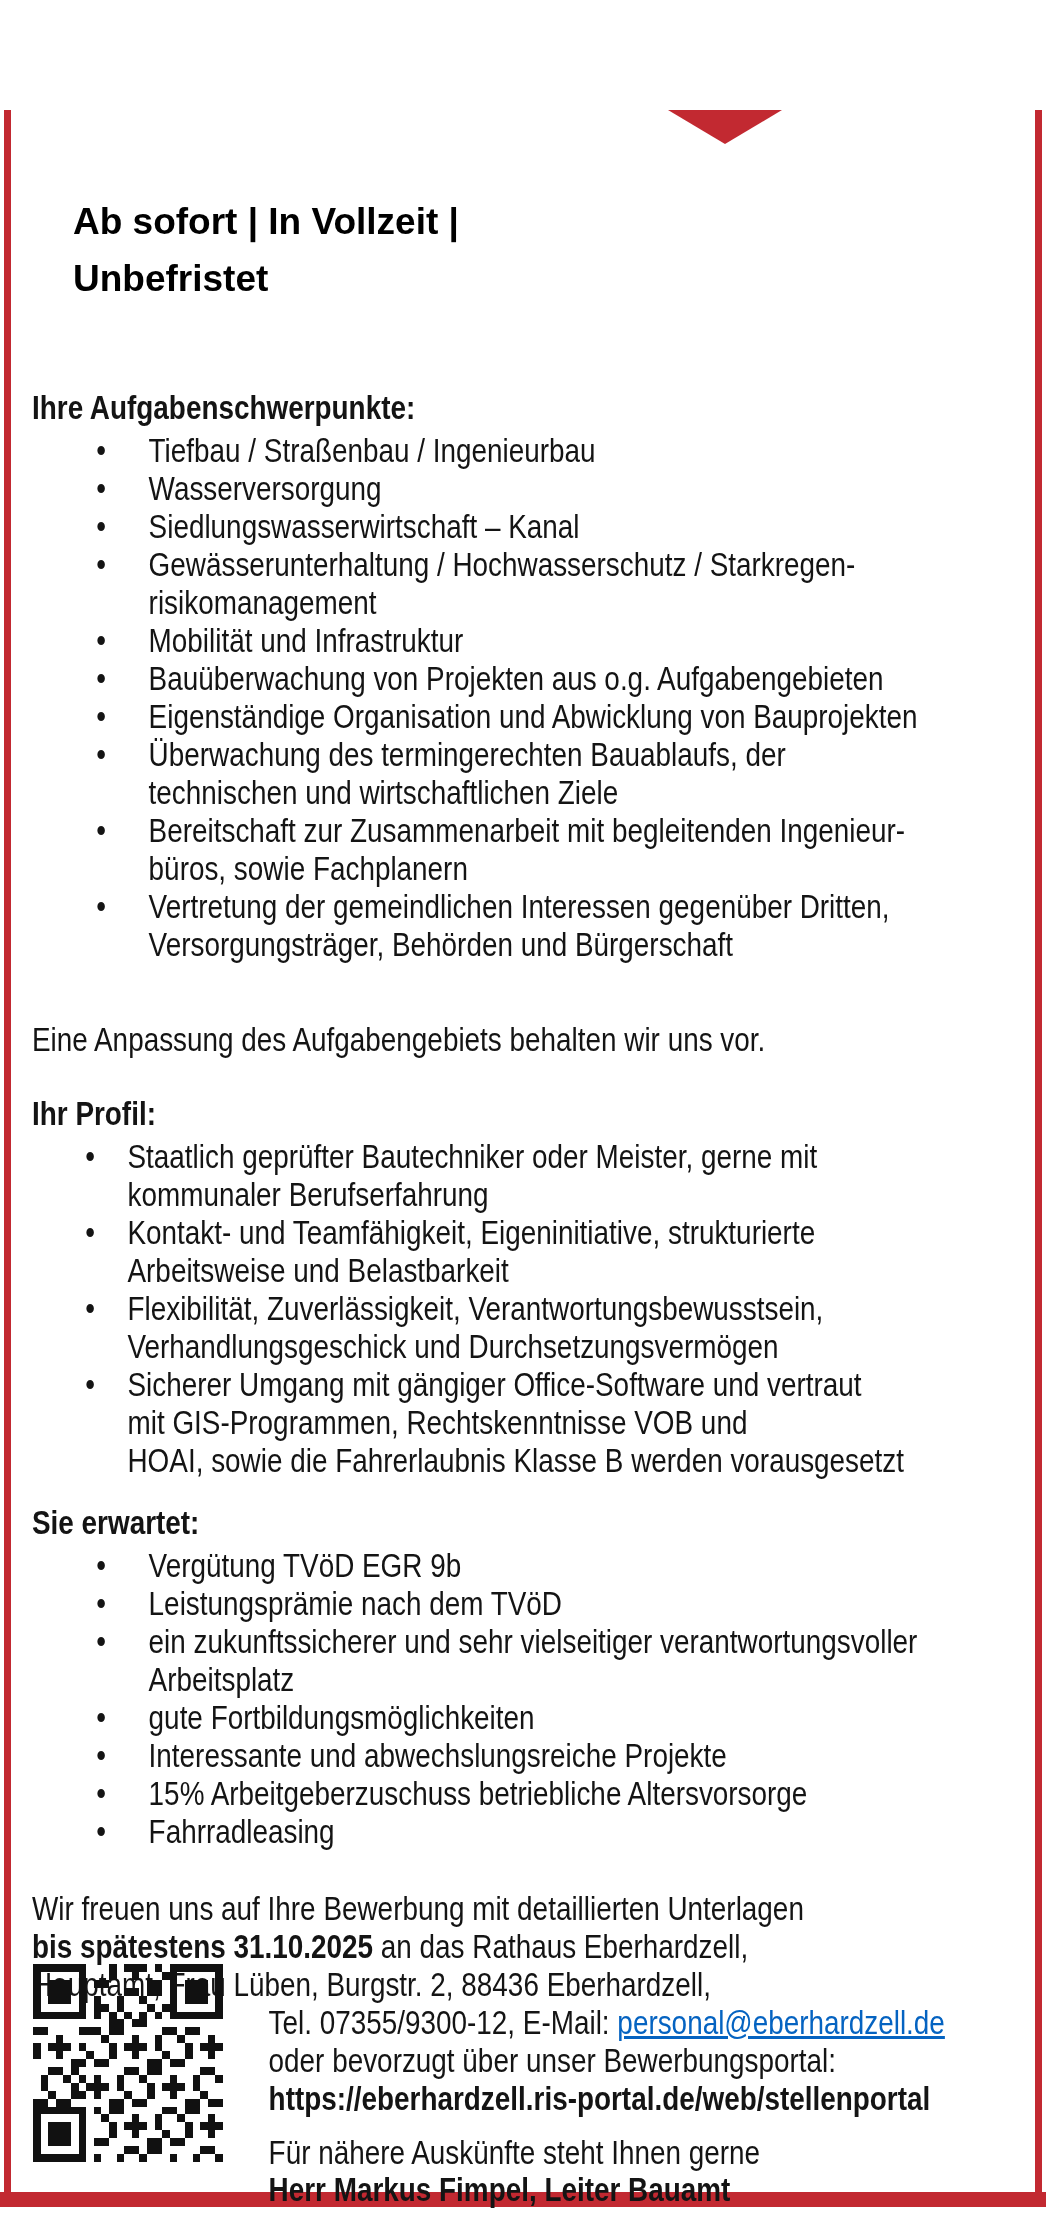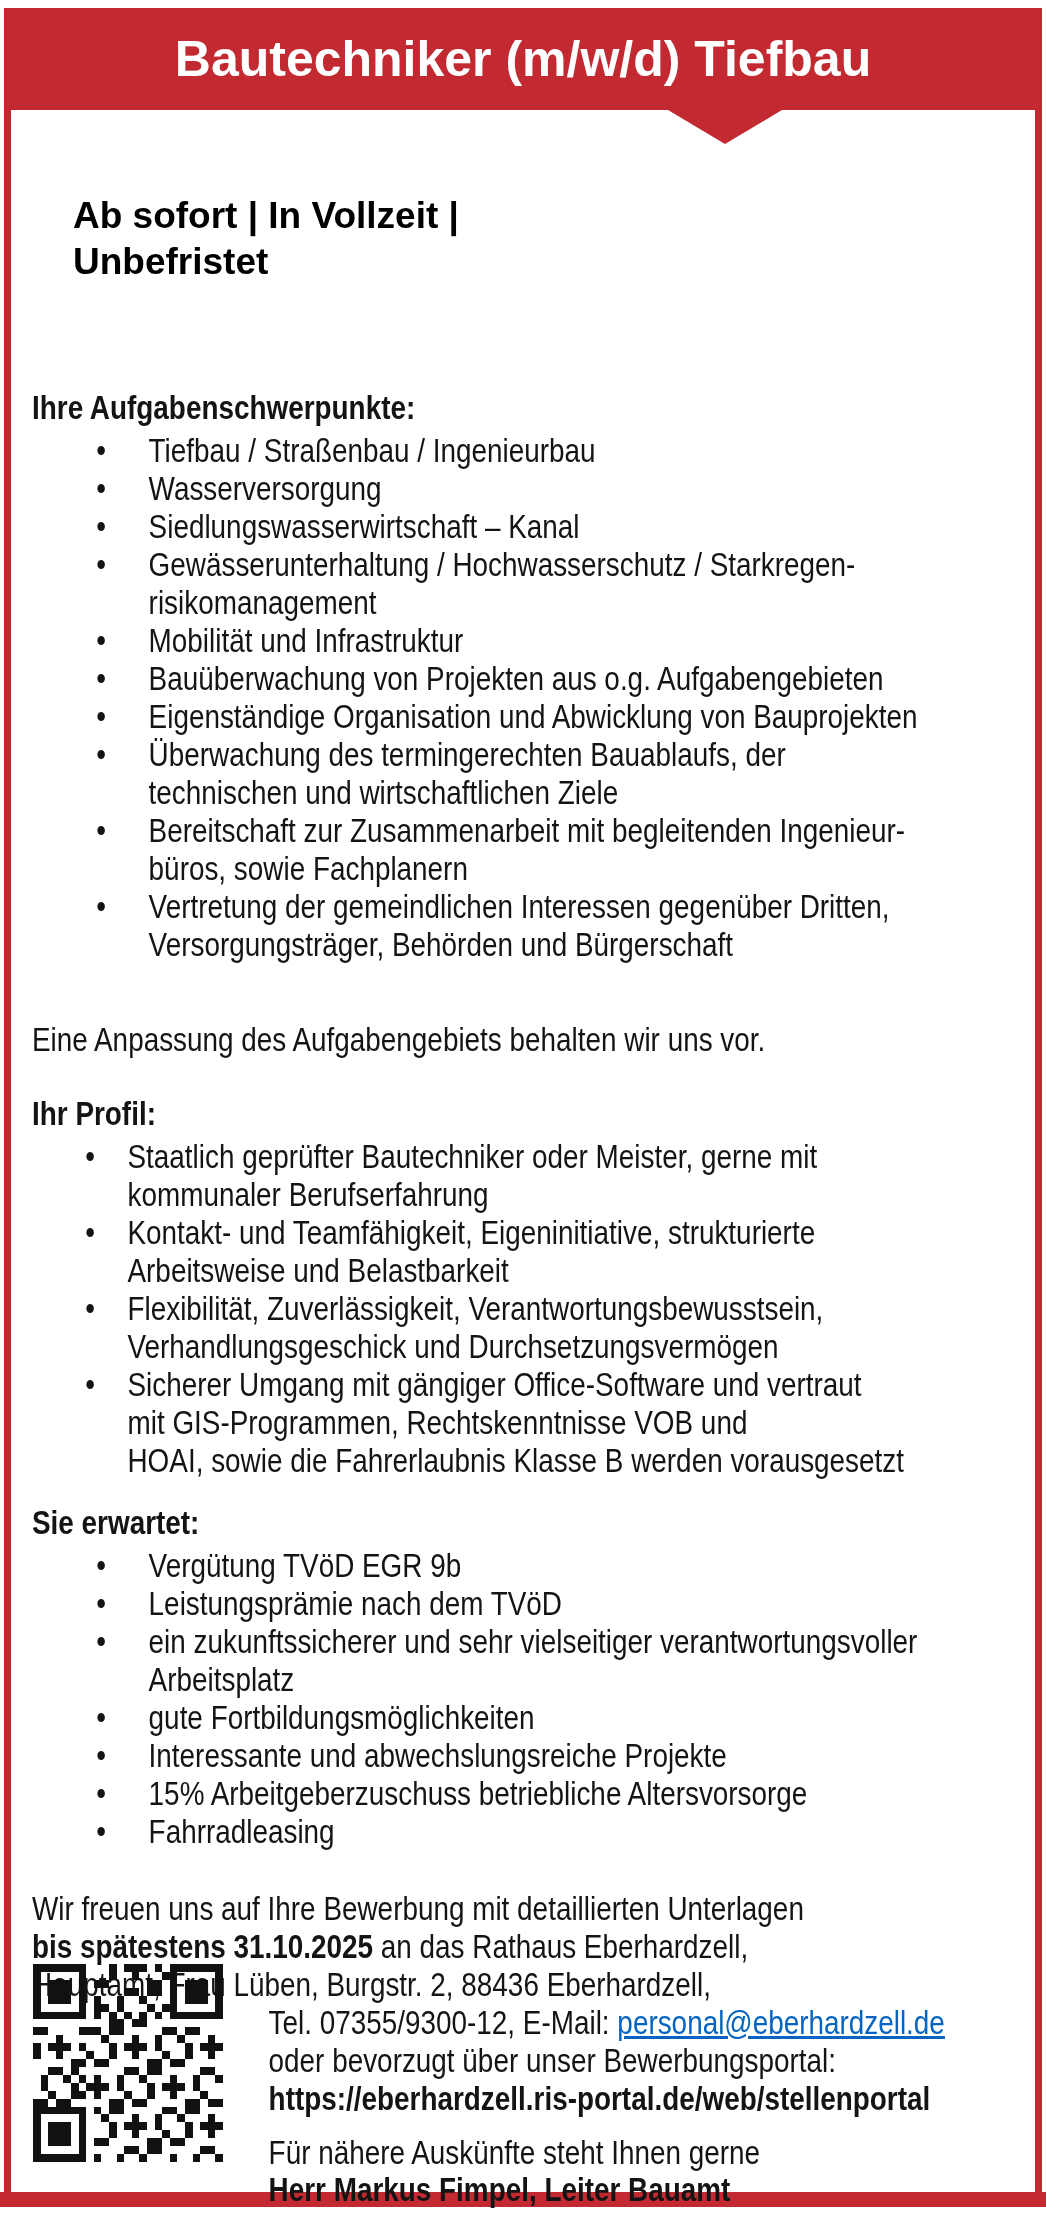--- a/index.html
+++ b/index.html
@@ -31,21 +31,21 @@
   .content{position:absolute;left:11px;right:11px;top:110px;padding:0 21px;}
   .narrow{transform:scaleX(0.845);transform-origin:0 0;width:1190px;}
   
   .header-row{display:flex;margin-top:15px;height:200px;}
   .logo{width:340px;}
   .crest{display:block;margin-left:14px;width:280px;height:112px;}
   .logo-l1{font-size:34px;letter-spacing:4px;color:var(--g1);line-height:36px;margin-left:6px;transform:scaleX(0.95);transform-origin:0 0;}
   .logo-l2{font-size:37px;letter-spacing:0.5px;color:var(--g2);line-height:40px;margin-left:30px;transform:scaleX(0.95);transform-origin:0 0;}
   .adinfo{
     margin-left:41px;margin-top:68px;font-size:37px;font-weight:bold;
-    line-height:46px;white-space:pre-line;color:#000;
+    line-height:57px;white-space:pre-line;color:#000;
   }
   
   h2.sec{margin:64px 0 0;font-size:33px;line-height:38px;font-weight:bold;}
   h2.mt36{margin-top:36px;} h2.mt24{margin-top:24px;}
   ul.blist{margin:5px 0 0;padding-left:138px;list-style:none;}
   ul.indent-b{padding-left:113px;}
   ul.blist li{position:relative;font-size:33px;line-height:38px;white-space:pre-line;}
   ul.blist li::before{content:"\2022";position:absolute;left:-62px;top:0;font-size:33px;}
   ul.indent-b li::before{left:-50px;}
   .note{margin:57px 0 0;font-size:33px;line-height:38px;}
@@ -59,23 +59,20 @@
   a.link{color:var(--link);text-decoration:underline;cursor:pointer;}
   
   .qr{position:absolute;left:33px;top:1964px;width:190px;height:198px;}
   .qr svg{width:100%;height:100%;display:block;}
 </style>
 </head>
 <body>
 
 <div id="page">
 
-  <div class="banner">
-    <div class="banner-title">Bautechniker (m/w/d) Tiefbau</div>
-  </div>
   <div class="banner-tail"></div>
 
   <div class="frame left"></div>
   <div class="frame right"></div>
   <div class="frame bottom"></div>
 
   <div class="content">
 
     <div class="header-row">
       <div class="adinfo">Ab sofort | In Vollzeit |

